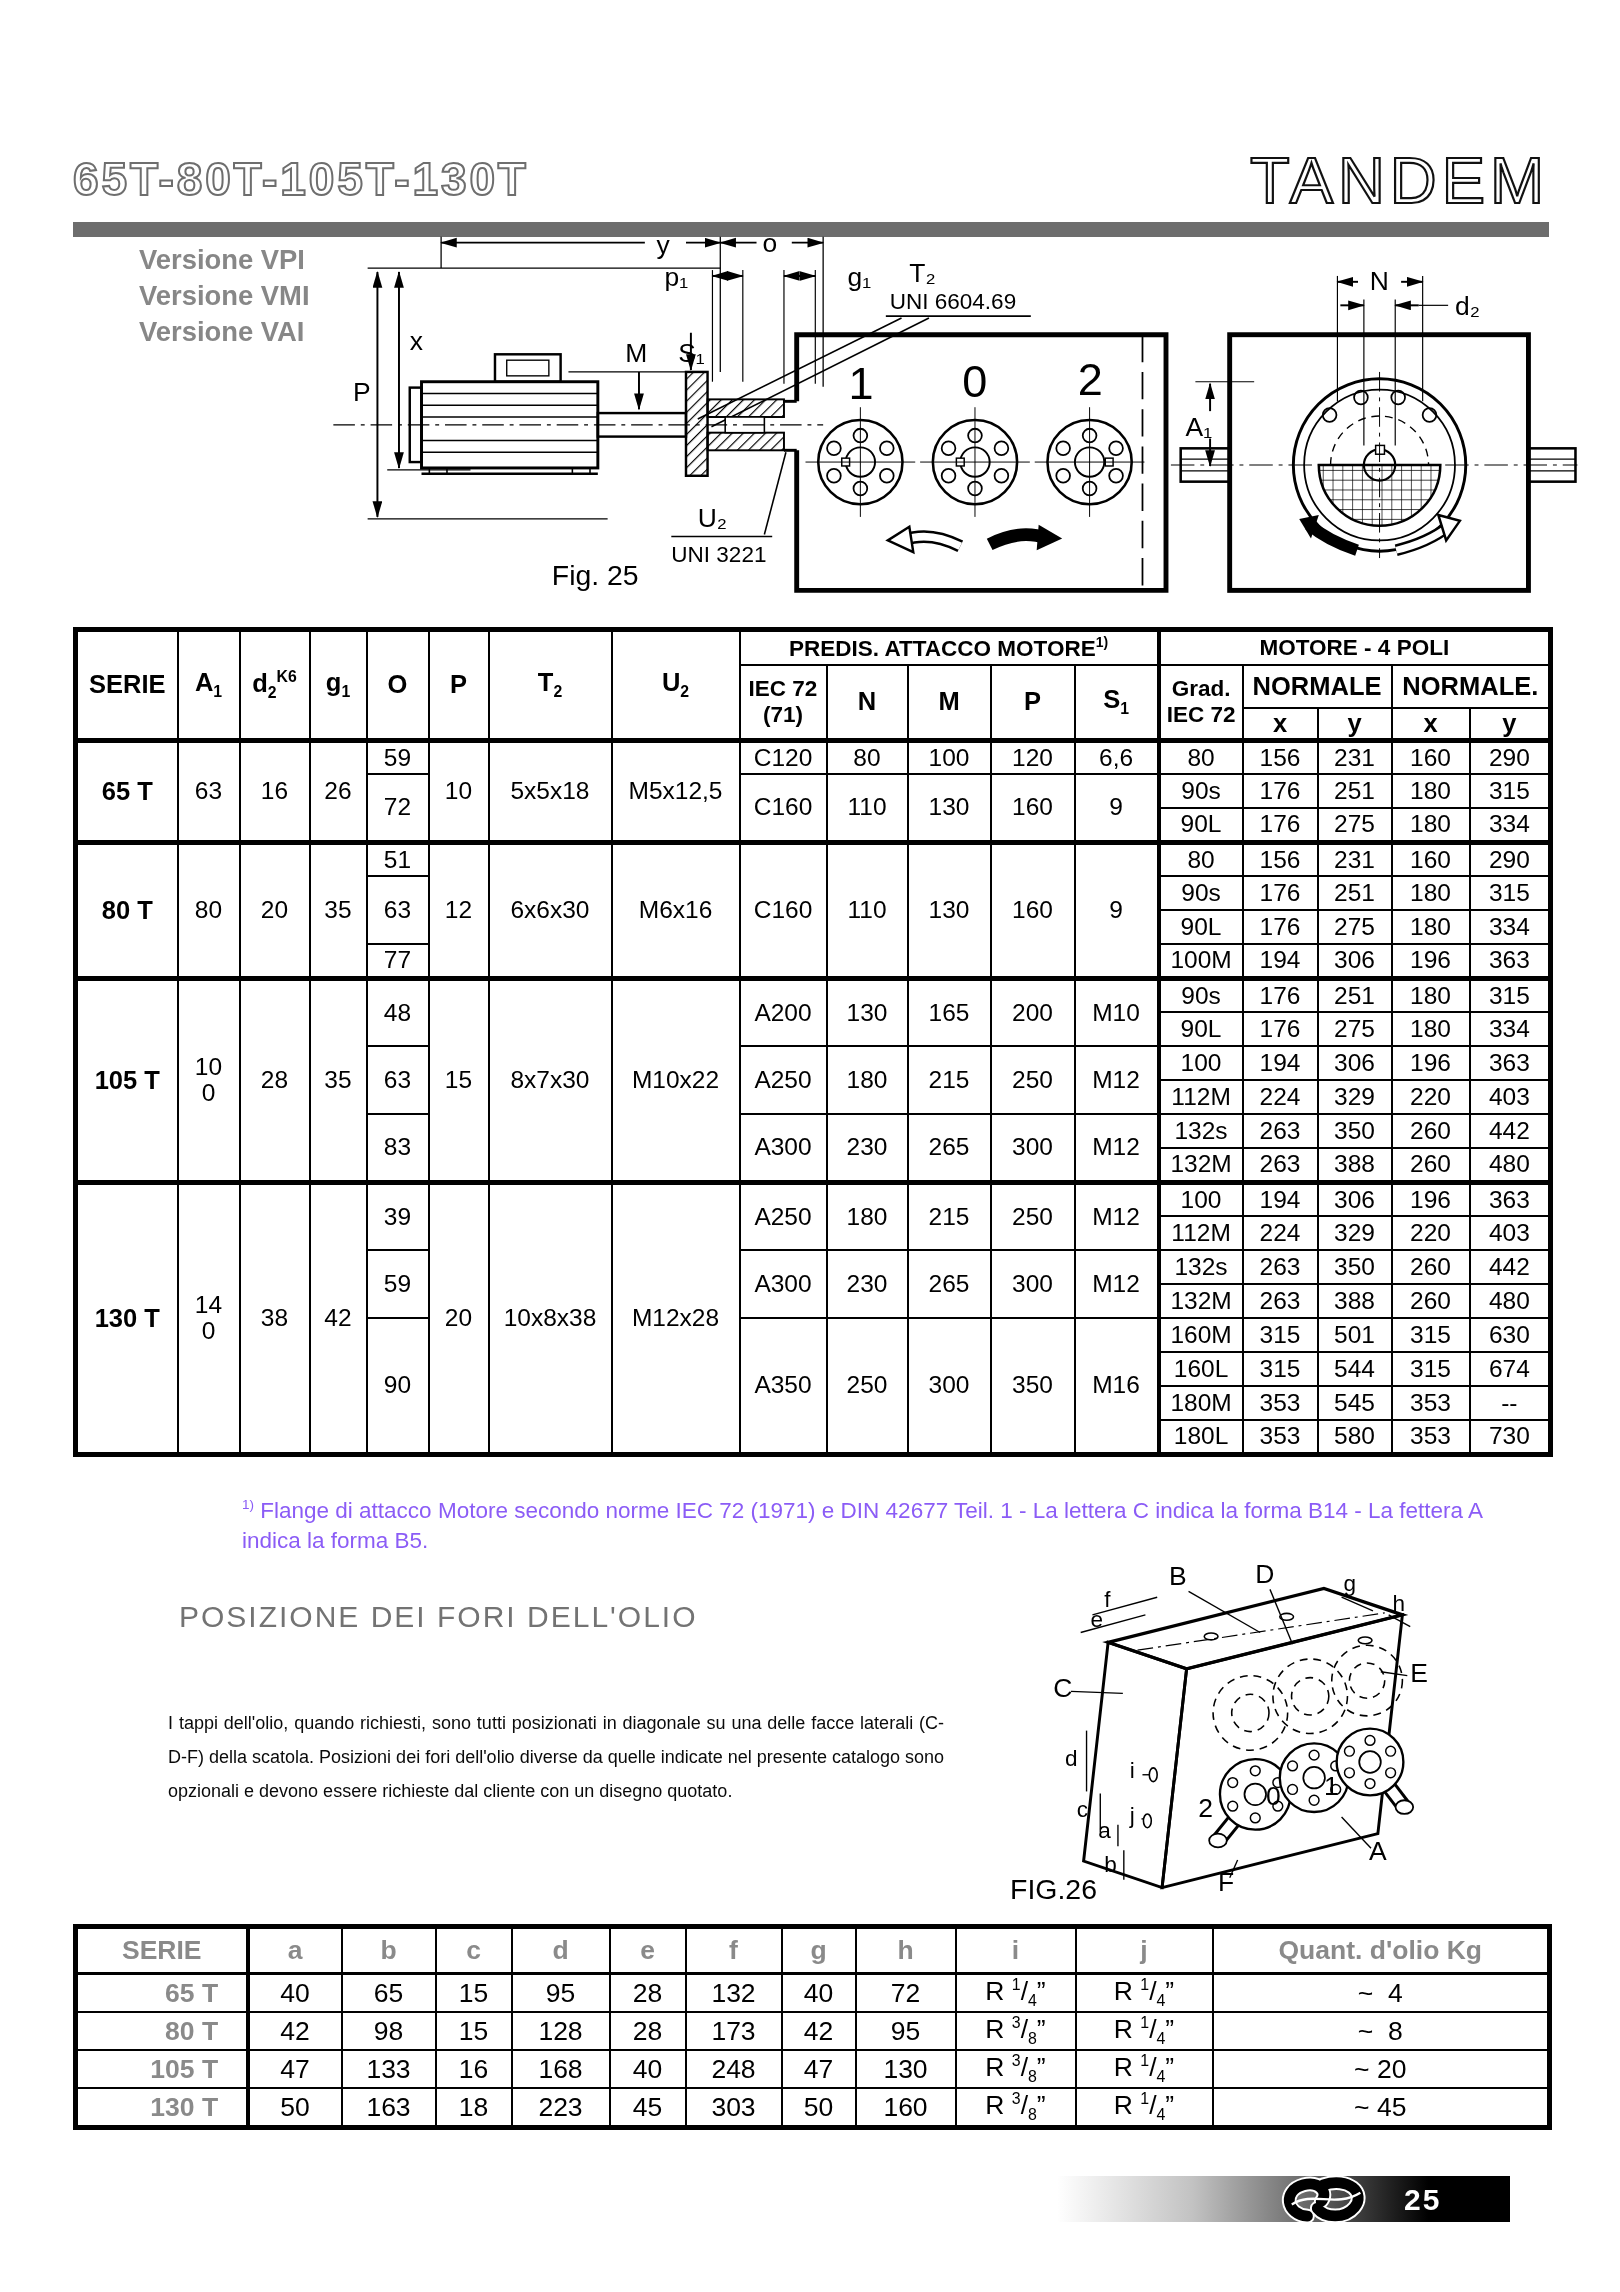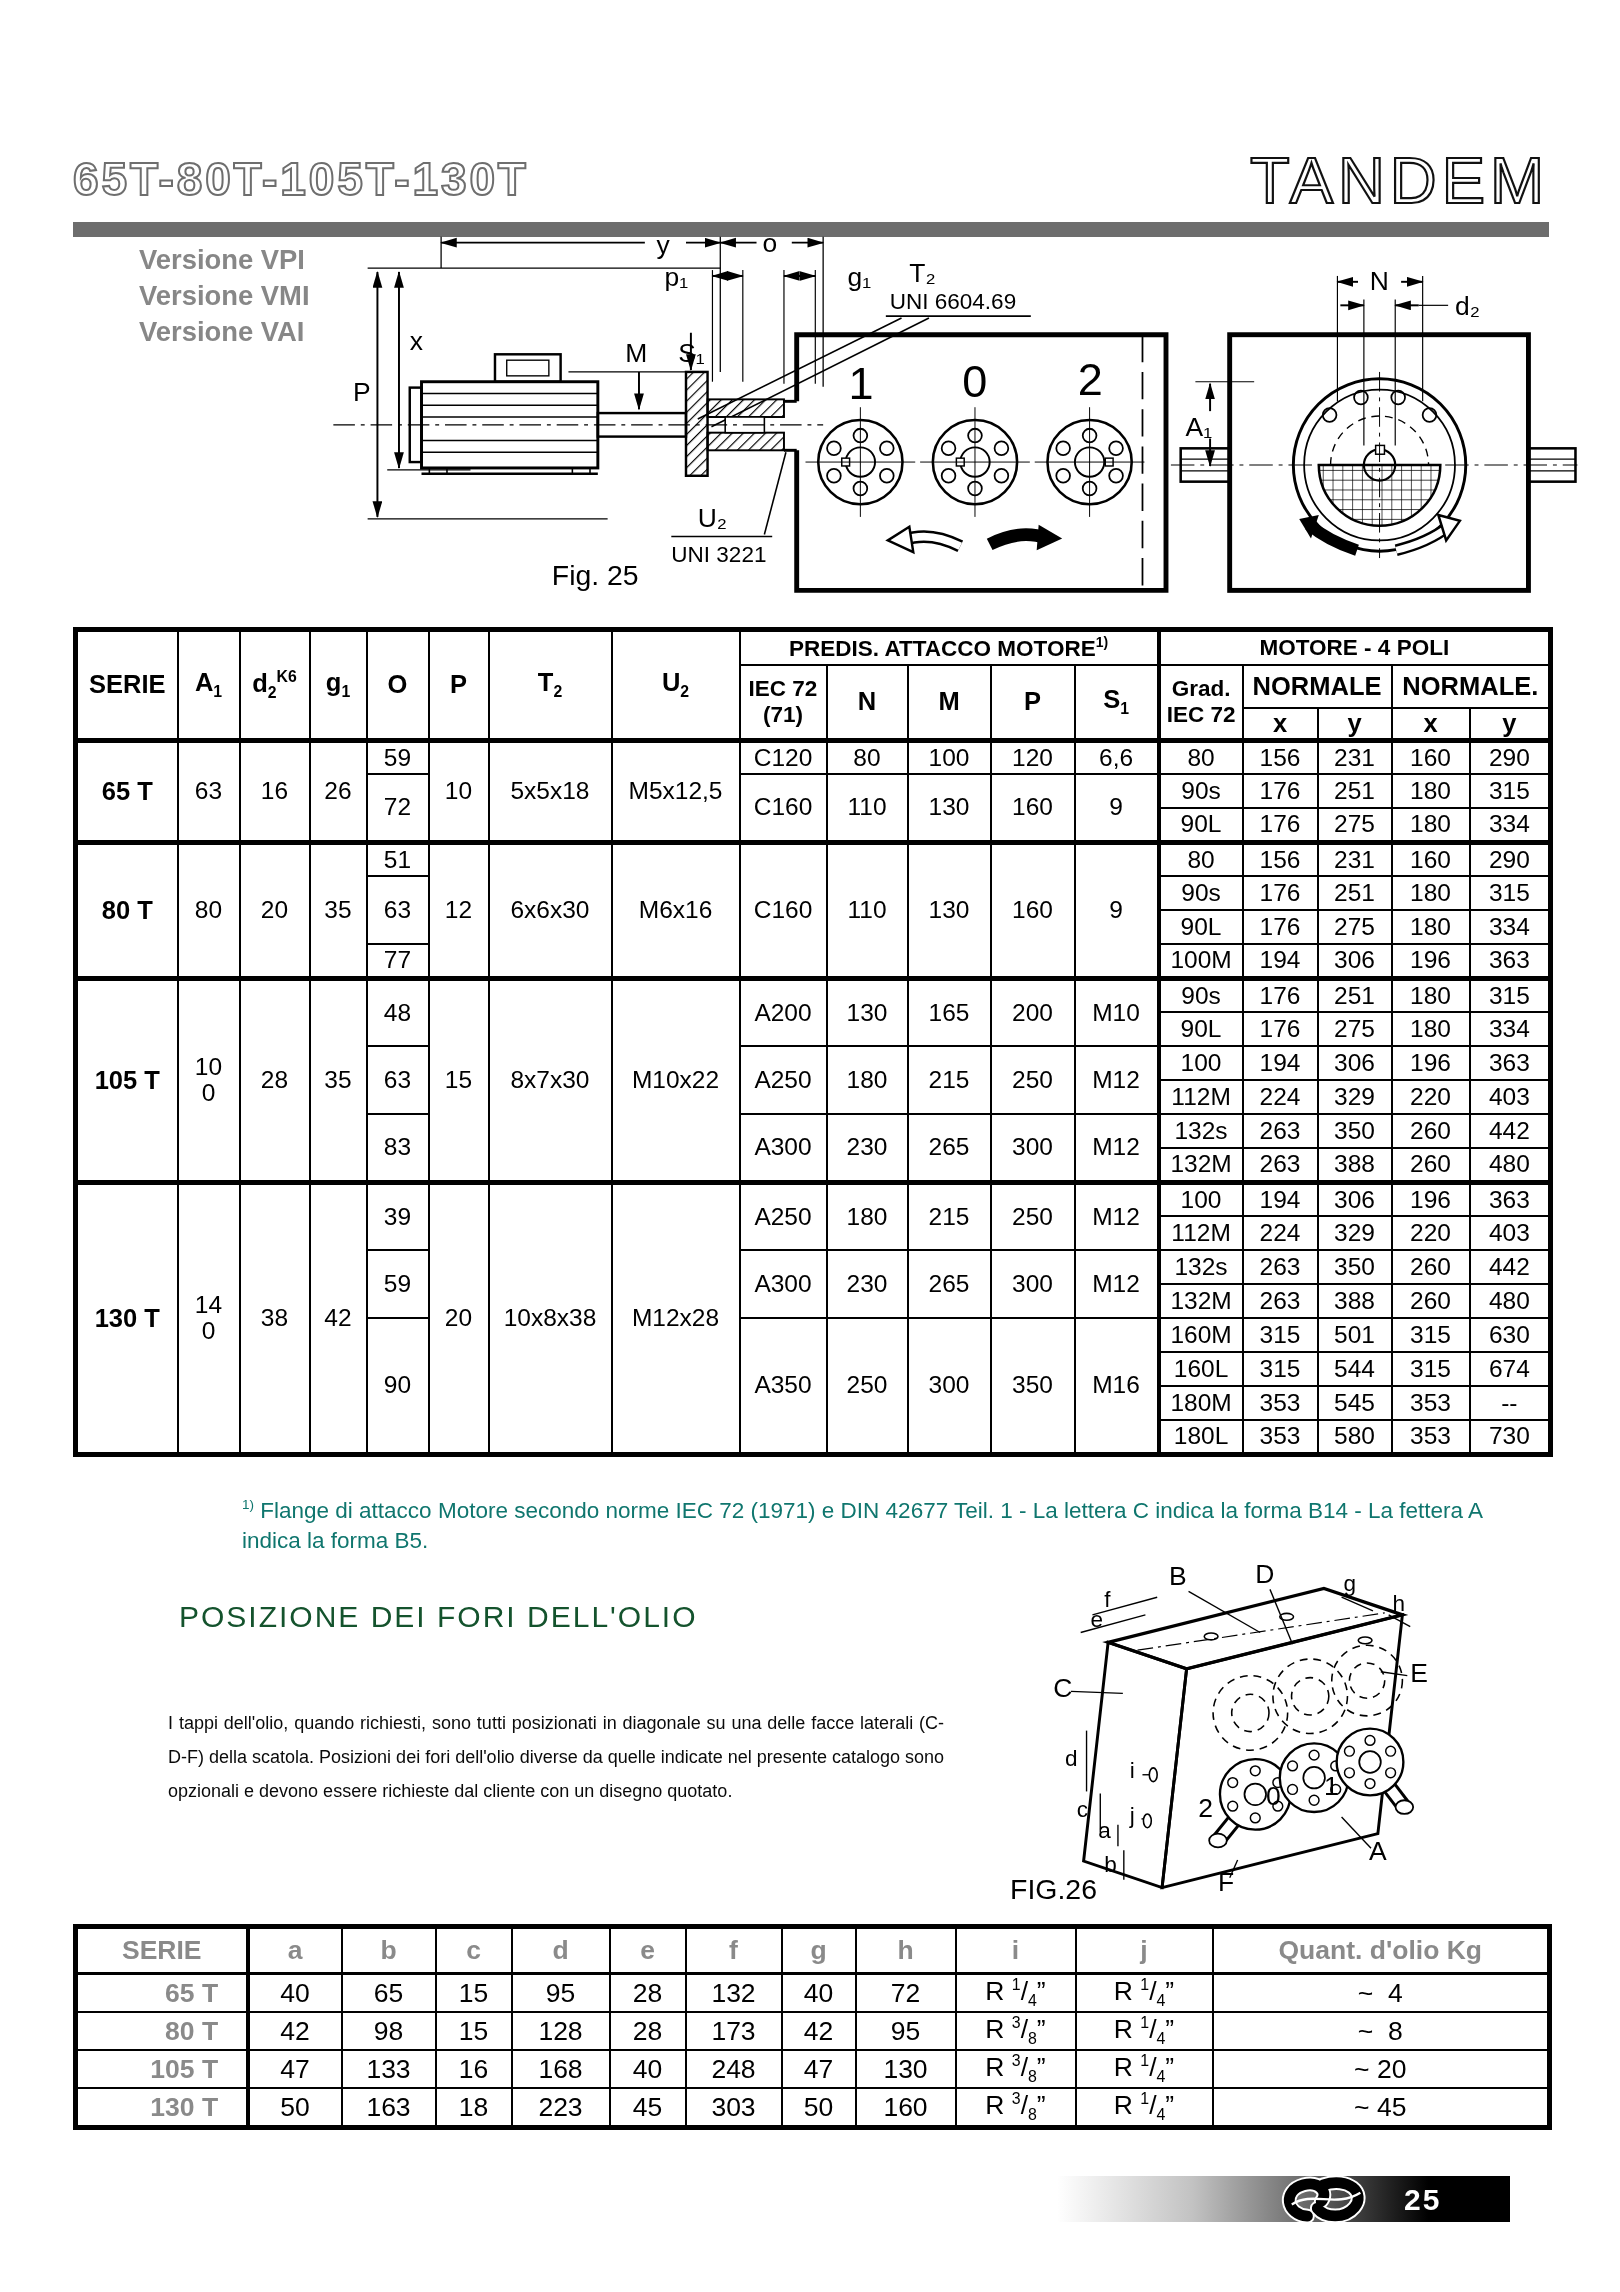--- a/index.html
+++ b/index.html
@@ -38,25 +38,25 @@
   #main-table{border:5.9px solid #000;}
   #main-table .gsep{border-top:5.9px solid #000;}
   #main-table .vthick{border-left:4.9px solid #000;}
   #main-table .serie-b{font-weight:700;font-size:25.5px;}
   #main-table .serie-h{word-break:break-all;line-height:29px;}
   #main-table sub{font-size:62%;}
   #main-table sup{font-size:62%;}
   #main-table .a1cell{line-height:26.5px;}
 
   
-  .footnote{left:242px;top:1490px;width:1279px;font-size:22.5px;line-height:30px;color:#0f766e;}
+  .footnote{left:242px;top:1490px;width:1279px;font-size:22.5px;line-height:30px;color:#8b5cf6;}
   .footnote sup{font-size:60%;}
 
   
-  .olio-title{left:179px;top:1600px;font-size:30px;letter-spacing:2px;color:#14532d;}
+  .olio-title{left:179px;top:1600px;font-size:30px;letter-spacing:2px;color:#737373;}
   .olio-body{left:168px;top:1658px;width:776px;font-size:18px;line-height:34px;text-align:justify;color:#0a0a0a;margin-top:48px;}
 
   
   #oil-table{left:73px;top:1924px;border-collapse:collapse;table-layout:fixed;width:1476px;border:5.9px solid #000;}
   #oil-table th,#oil-table td{border:2.9px solid #000;text-align:center;vertical-align:middle;padding:0;font-size:26.5px;}
   #oil-table th{color:#8a8a8a;font-weight:700;height:43px;border-bottom:3.9px solid #000;}
   #oil-table td{height:36px;text-align:center;}
   #oil-table .oil-serie{color:#8a8a8a;font-weight:700;text-align:right;padding-right:27.4px;border-right:4.9px solid #000;}
   #oil-table .quant{white-space:pre;}
   #oil-table sup{font-size:60%;}

